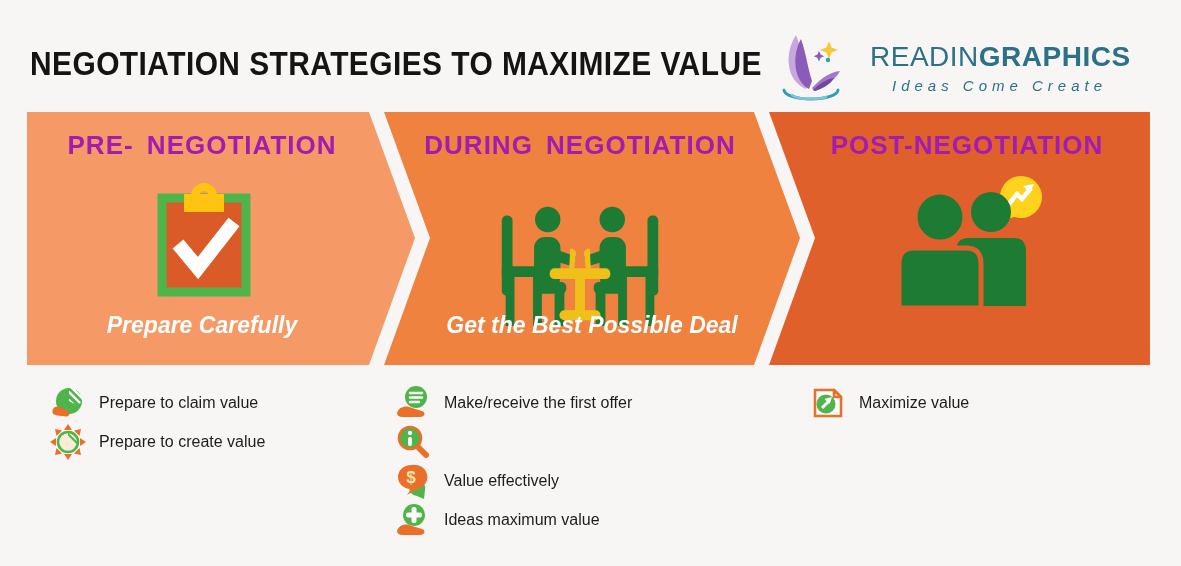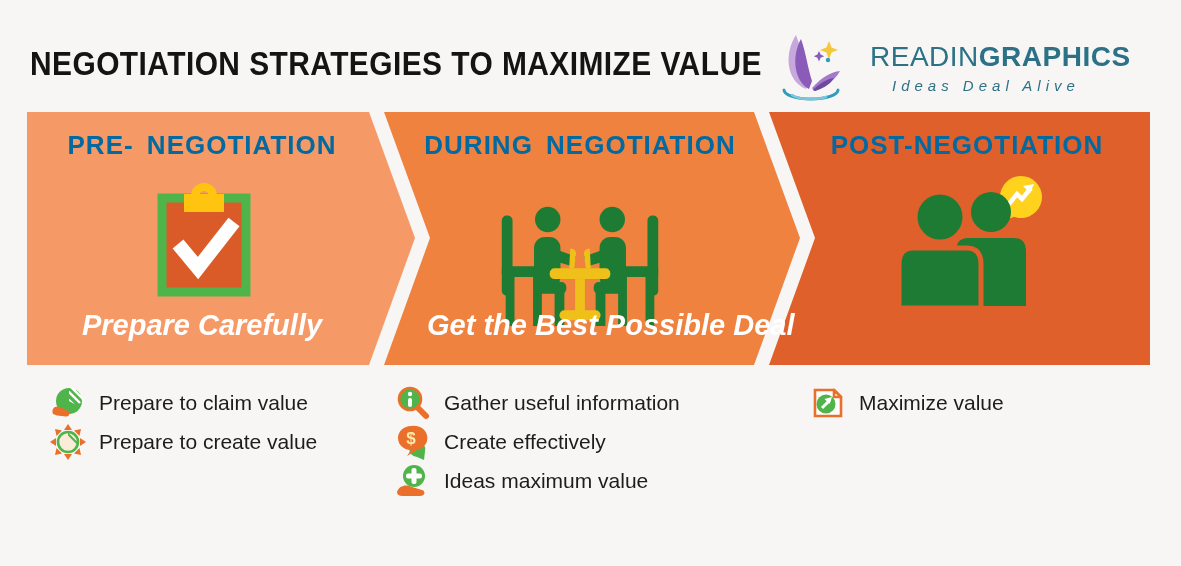--- a/index.html
+++ b/index.html
@@ -22,67 +22,67 @@
   .brand b{font-weight:800;}
   .tagline{font-size:15px;font-style:italic;color:#2c7186;letter-spacing:5px;margin-top:4px;padding-left:22px;white-space:nowrap;}
   
   .banner{position:absolute;left:0;top:112px;width:1181px;height:253px;}
   .chev{position:absolute;top:0;left:0;width:1181px;height:253px;}
   .chev1{clip-path:polygon(27px 0px,369px 0px,415px 126px,369px 253px,27px 253px);}
   .chev2{clip-path:polygon(384px 0px,754px 0px,800px 126px,754px 253px,384px 253px,430px 126px);}
   .chev3{clip-path:polygon(769px 0px,1150px 0px,1150px 253px,769px 253px,815px 126px);}
   .stage-label{
     position:absolute;top:16px;height:34px;line-height:34px;
-    color:#0369a1;font-size:26px;font-weight:800;letter-spacing:1px;word-spacing:5px;
+    color:#a21caf;font-size:26px;font-weight:800;letter-spacing:1px;word-spacing:5px;
     text-align:center;white-space:nowrap;
   }
   .lab1{left:27px;width:350px;}
   .lab2{left:415px;width:330px;}
   .lab3{left:812px;width:310px;}
   .stage-caption{
     position:absolute;top:198px;height:30px;line-height:30px;
-    color:#fff;font-size:29px;font-weight:700;font-style:italic;
+    color:#fff;font-size:23px;font-weight:700;font-style:italic;
     text-align:center;white-space:nowrap;
   }
   .cap1{left:27px;width:350px;}
   .cap2{left:427px;width:330px;}
   .cap3{left:800px;width:335px;}
   .stage-icon{position:absolute;}
   .icon-clipboard{left:152px;top:66px;}
   .icon-table{left:492px;top:82px;}
   .icon-people{left:888px;top:62px;}
   
   .list{position:absolute;top:386px;}
   .list-c1{left:50px;}
   .list-c2{left:395px;}
   .list-c3{left:810px;}
   .row{display:flex;align-items:center;height:34px;margin-bottom:5px;}
   .row svg{flex:0 0 36px;}
-  .row .txt{margin-left:13px;font-size:21px;color:#1d1d1d;white-space:nowrap;}
+  .row .txt{margin-left:13px;font-size:16px;color:#1d1d1d;white-space:nowrap;}
 </style>
 </head>
 <body>
 
 <div class="title">NEGOTIATION STRATEGIES TO MAXIMIZE VALUE</div>
 
 <div class="logo">
   <svg class="logo-mark" viewBox="0 0 80 80">
     <path d="M12,63 a27,9 0 1 0 54,0" fill="none" stroke="#2f9cbc" stroke-width="3" stroke-linecap="round"></path>
     <path d="M20,68 a20,6 0 0 0 34,2" fill="none" stroke="#7bc6dd" stroke-width="2.5" stroke-linecap="round"></path>
     <path d="M34,62 C14,54 12,26 24,8 C30,24 33,40 38,52 Z" fill="#c7a8dd"></path>
     <path d="M37,62 C21,53 20,28 29,12 C34,26 36,42 40,54 Z" fill="#8a5bb8"></path>
     <path d="M40,61 C50,50 59,45 68,44 C62,55 51,61 42,64 Z" fill="#a478cb"></path>
     <path d="M41,63 C48,56 55,52 62,51 C57,59 49,62 43,64 Z" fill="#6d4a9e"></path>
     <path d="M57,14 l2.6,6.4 6.4,2.6 -6.4,2.6 -2.6,6.4 -2.6,-6.4 -6.4,-2.6 6.4,-2.6 Z" fill="#f5c83a"></path>
     <path d="M47,24 l1.6,3.6 3.6,1.6 -3.6,1.6 -1.6,3.6 -1.6,-3.6 -3.6,-1.6 3.6,-1.6 Z" fill="#8a5bb8"></path>
     <circle cx="56" cy="33" r="2.2" fill="#2f9cbc"></circle>
   </svg>
   <div class="logo-text">
     <div class="brand"><span>READIN</span><b>GRAPHICS</b></div>
-    <div class="tagline">Ideas Deal Alive</div>
+    <div class="tagline">Ideas Come Create</div>
   </div>
 </div>
 
 <div class="banner">
   <div class="chev chev1" style="background:#f59a66;"></div>
   <div class="chev chev2" style="background:#ef823f;"></div>
   <div class="chev chev3" style="background:#e0602c;"></div>
 
   <div class="stage-label lab1">PRE- NEGOTIATION</div>
   <div class="stage-label lab3">POST-NEGOTIATION</div>
@@ -173,34 +173,45 @@
           <path d="M31,31 l-7,-1.5 5.5,-5.5 Z"></path>
       </g>
     </svg>
     <span class="txt">Prepare to create value</span>
   </div>
 </div>
 
 <div class="list list-c2">
   <div class="row">
     <svg width="36" height="36" viewBox="0 0 36 36">
+      <circle cx="21" cy="12" r="11" fill="#4fb54a"></circle>
+      <g stroke="#ffffff" stroke-width="2.4" stroke-linecap="round">
+        <line x1="15" y1="8" x2="27" y2="8"></line>
+          <line x1="15" y1="12.5" x2="27" y2="12.5"></line>
+          <line x1="15" y1="17" x2="24" y2="17"></line>
+      </g>
+      <path d="M2,28 c2,-7 10,-8 15,-5 l10,3 c4,1.2 3,6 -2,6 l-17,0 c-4,0 -6,-1.5 -6,-4 Z" fill="#e96f2b"></path>
+    </svg>
+    <span class="txt">Make/receive the first offer</span>
+  </div>
+  <div class="row">
+    <svg width="36" height="36" viewBox="0 0 36 36">
       <line x1="23" y1="23" x2="31" y2="31" stroke="#e96f2b" stroke-width="6" stroke-linecap="round"></line>
       <circle cx="15" cy="14" r="11" fill="#4fb54a" stroke="#e96f2b" stroke-width="2.6"></circle>
       <circle cx="15" cy="9" r="2.2" fill="#ffffff"></circle>
       <rect x="13" y="13" width="4" height="9" rx="2" fill="#ffffff"></rect>
     </svg>
-    <span class="txt">Gather useful information</span>
   </div>
   <div class="row">
     <svg width="36" height="36" viewBox="0 0 36 36">
       <path d="M30,27 a8,8 0 1 0 -8,6 l7,3 Z" fill="#4fb54a"></path>
       <path d="M16,2 a13,12 0 1 0 0,24 l-4,6 10,-6 a13,12 0 0 0 -6,-24 Z" fill="#e96f2b"></path>
       <text x="16" y="20" text-anchor="middle" font-size="17" font-weight="bold" fill="#ffe9a8" font-family="Liberation Sans, sans-serif">$</text>
     </svg>
-    <span class="txt">Create effectively</span>
+    <span class="txt">Value effectively</span>
   </div>
   <div class="row">
     <svg width="36" height="36" viewBox="0 0 36 36">
       <circle cx="19" cy="13" r="11" fill="#4fb54a"></circle>
       <rect x="16.5" y="5" width="5" height="16" rx="2" fill="#ffffff"></rect>
       <rect x="11" y="10.5" width="16" height="5" rx="2" fill="#ffffff"></rect>
       <path d="M2,29 c2,-7 10,-8 15,-5 l10,3 c4,1.2 3,6 -2,6 l-17,0 c-4,0 -6,-1.5 -6,-4 Z" fill="#e96f2b"></path>
     </svg>
     <span class="txt">Ideas maximum value</span>
   </div>

